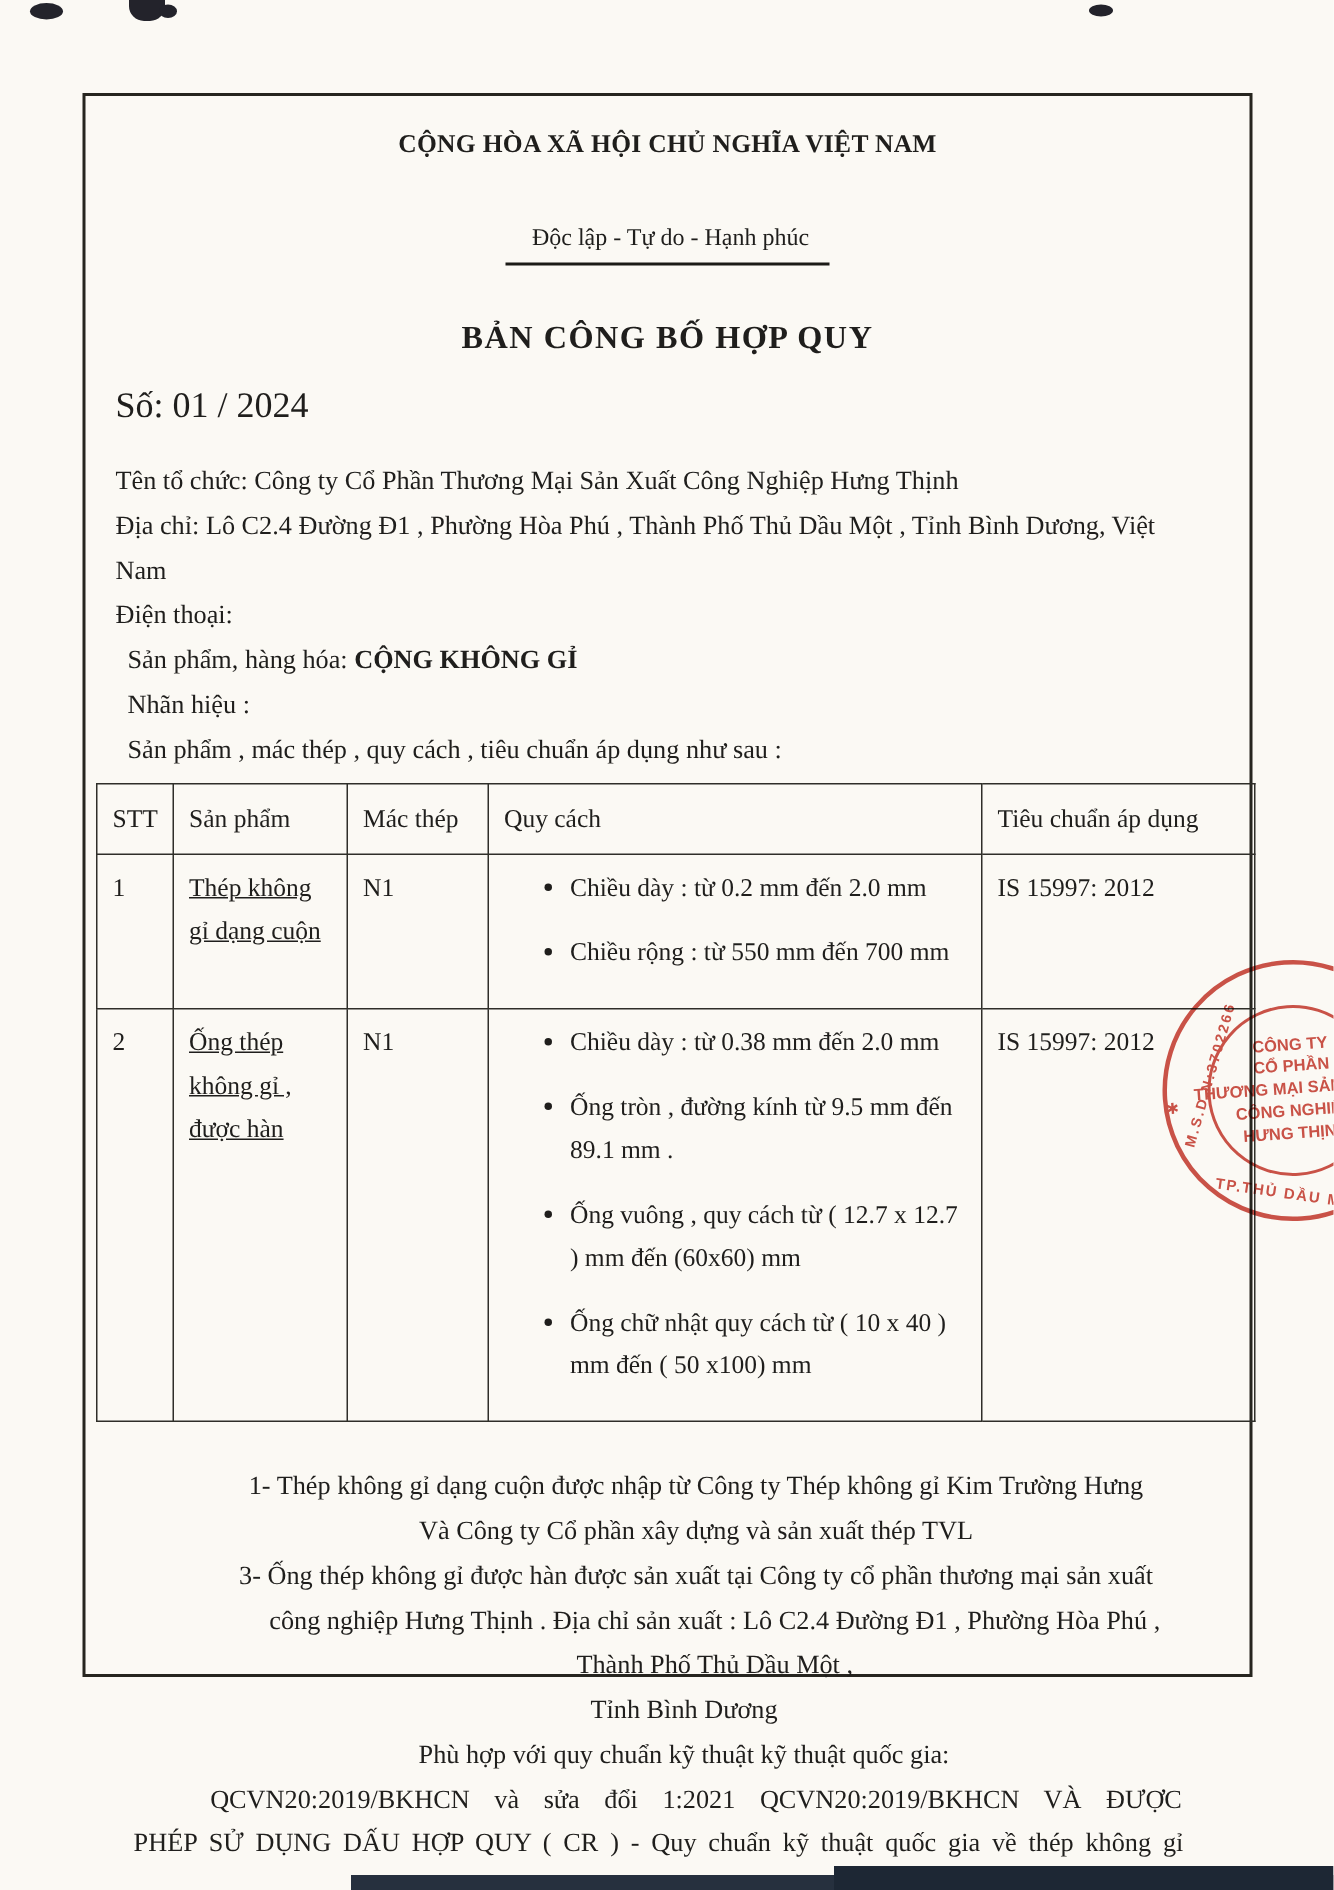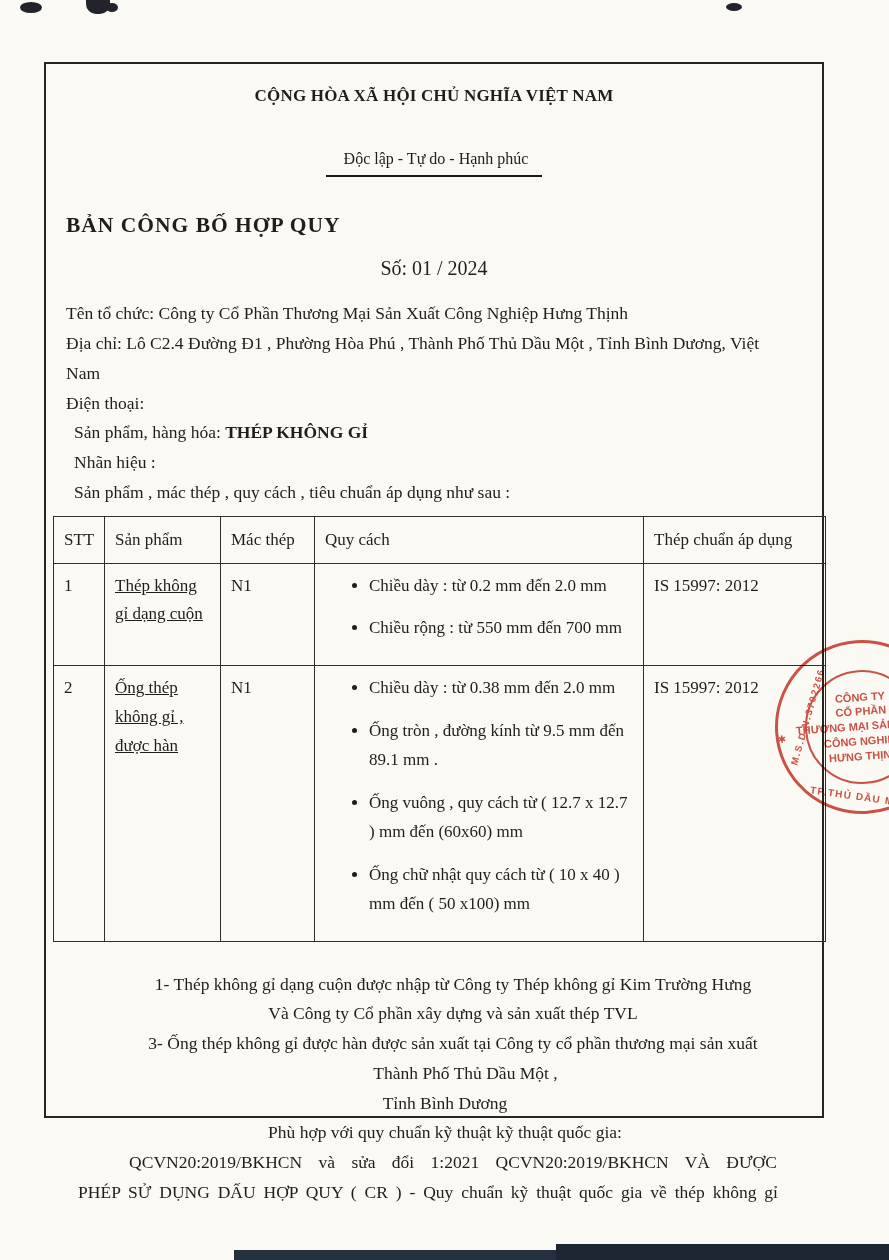--- a/index.html
+++ b/index.html
@@ -17,37 +17,37 @@
   .speck { position:absolute; background:#23232b; border-radius:50%; }
   .speck.s1 { left:20px;  top:2px;  width:22px; height:11px; }
   .speck.s2 { left:86px;  top:0;    width:24px; height:14px; border-radius:0 0 10px 10px; }
   .speck.s3 { left:106px; top:3px;  width:12px; height:9px; }
   .speck.s4 { left:726px; top:3px;  width:16px; height:8px; }
   .bottom-bar  { position:absolute; left:234px; top:1250px; width:655px; height:10px; background:#26303e; }
   .bottom-bar2 { position:absolute; left:556px; top:1244px; width:333px; height:16px; background:#1d2734; }
 
   
   .frame {
-    position:absolute; left:44px; top:62px;
+    position:absolute; left:55px; top:62px;
     width:780px; height:1056px;
     border:2px solid #26251f;
     padding:18px 20px 0 20px;
     font-size:17.5px; line-height:1.7;
   }
 
   .nat-header { text-align:center; }
   .nh1 { font-weight:bold; font-size:17px; letter-spacing:.2px; }
   .nh2 {
     display:inline-block; font-weight:normal; font-size:16px;
     border-bottom:2.5px solid #1c1b17;
     padding:1px 14px 3px 18px; margin-top:3px;
   }
 
-  .title { text-align:left; font-weight:bold; font-size:21.5px; letter-spacing:1px; margin:30px 0 8px; }
-  .doc-no { text-align:center; font-size:20px; margin-bottom:14px; }
+  .title { text-align:center; font-weight:bold; font-size:21.5px; letter-spacing:1px; margin:30px 0 8px; }
+  .doc-no { font-size:24px; margin-bottom:14px; }
 
   .para { margin:0; padding-right:42px; }
   .para.ind { margin-left:8px; }
   .bold { font-weight:bold; }
 
   table.product {
     border-collapse:collapse;
     table-layout:fixed;
     width:772px;
     margin:8px 0 0 -13px;
@@ -129,39 +129,39 @@
       <div class="nh1">CỘNG HÒA XÃ HỘI CHỦ NGHĨA VIỆT NAM</div><br>
       <span class="nh2">Độc lập - Tự do - Hạnh phúc</span>
     </div>
 
     <div class="title">BẢN CÔNG BỐ HỢP QUY</div>
     <div class="doc-no">Số: 01 / 2024</div>
 
     <p class="para">Tên tổ chức: Công ty Cổ Phần Thương Mại Sản Xuất Công Nghiệp Hưng Thịnh</p>
     <p class="para">Địa chỉ: Lô C2.4 Đường Đ1 , Phường Hòa Phú , Thành Phố Thủ Dầu Một , Tỉnh Bình Dương, Việt Nam</p>
     <p class="para">Điện thoại:</p>
-    <p class="para ind"><span>Sản phẩm, hàng hóa: </span><span class="bold">THÉP KHÔNG GỈ</span></p>
+    <p class="para ind"><span>Sản phẩm, hàng hóa: </span><span class="bold">CỘNG KHÔNG GỈ</span></p>
     <p class="para ind">Nhãn hiệu :</p>
     <p class="para ind">Sản phẩm , mác thép , quy cách , tiêu chuẩn áp dụng như sau :</p>
 
     <table class="product">
       <colgroup>
         <col style="width:51px">
           <col style="width:116px">
           <col style="width:94px">
           <col style="width:329px">
           <col style="width:182px">
       </colgroup>
       <thead>
         <tr class="hdr">
           <th class="c-stt">STT</th>
           <th>Sản phẩm</th>
           <th>Mác thép</th>
           <th>Quy cách</th>
-          <th>Thép chuẩn áp dụng</th>
+          <th>Tiêu chuẩn áp dụng</th>
         </tr>
       </thead>
       <tbody>
         <tr class="r1">
           <td class="c-stt">1</td>
           <td class="c-sp">Thép không gỉ dạng cuộn</td>
           <td class="c-mt">N1</td>
           <td class="c-qc">
             <ul>
               <li>Chiều dày : từ 0.2 mm đến 2.0 mm</li>
@@ -184,20 +184,21 @@
           </td>
           <td class="c-tc">IS 15997: 2012</td>
         </tr>
       </tbody>
     </table>
 
     <div class="notes">
       <div class="n-ind1">1- Thép không gỉ dạng cuộn được nhập từ Công ty Thép không gỉ Kim Trường Hưng</div>
       <div class="n-ind1">Và Công ty Cổ phần xây dựng và sản xuất thép TVL</div>
       <div class="n-ind1">3- Ống thép không gỉ được hàn được sản xuất tại Công ty cổ phần thương mại sản xuất</div>
+      <div class="n-ind2">công nghiệp Hưng Thịnh . Địa chỉ sản xuất : Lô C2.4 Đường Đ1 , Phường Hòa Phú ,</div>
       <div class="n-ind2">Thành Phố Thủ Dầu Một ,</div>
       <div class="n-ind3">Tỉnh Bình Dương</div>
       <div class="n-ind3">Phù hợp với quy chuẩn kỹ thuật kỹ thuật quốc gia:</div>
       <div class="qcvn1">QCVN20:2019/BKHCN và sửa đổi 1:2021 QCVN20:2019/BKHCN VÀ ĐƯỢC</div>
       <div class="qcvn2">PHÉP SỬ DỤNG DẤU HỢP QUY ( CR ) -  Quy chuẩn kỹ thuật quốc gia về thép không gỉ</div>
     </div>
 
   </div>
 
   <div class="stamp">

